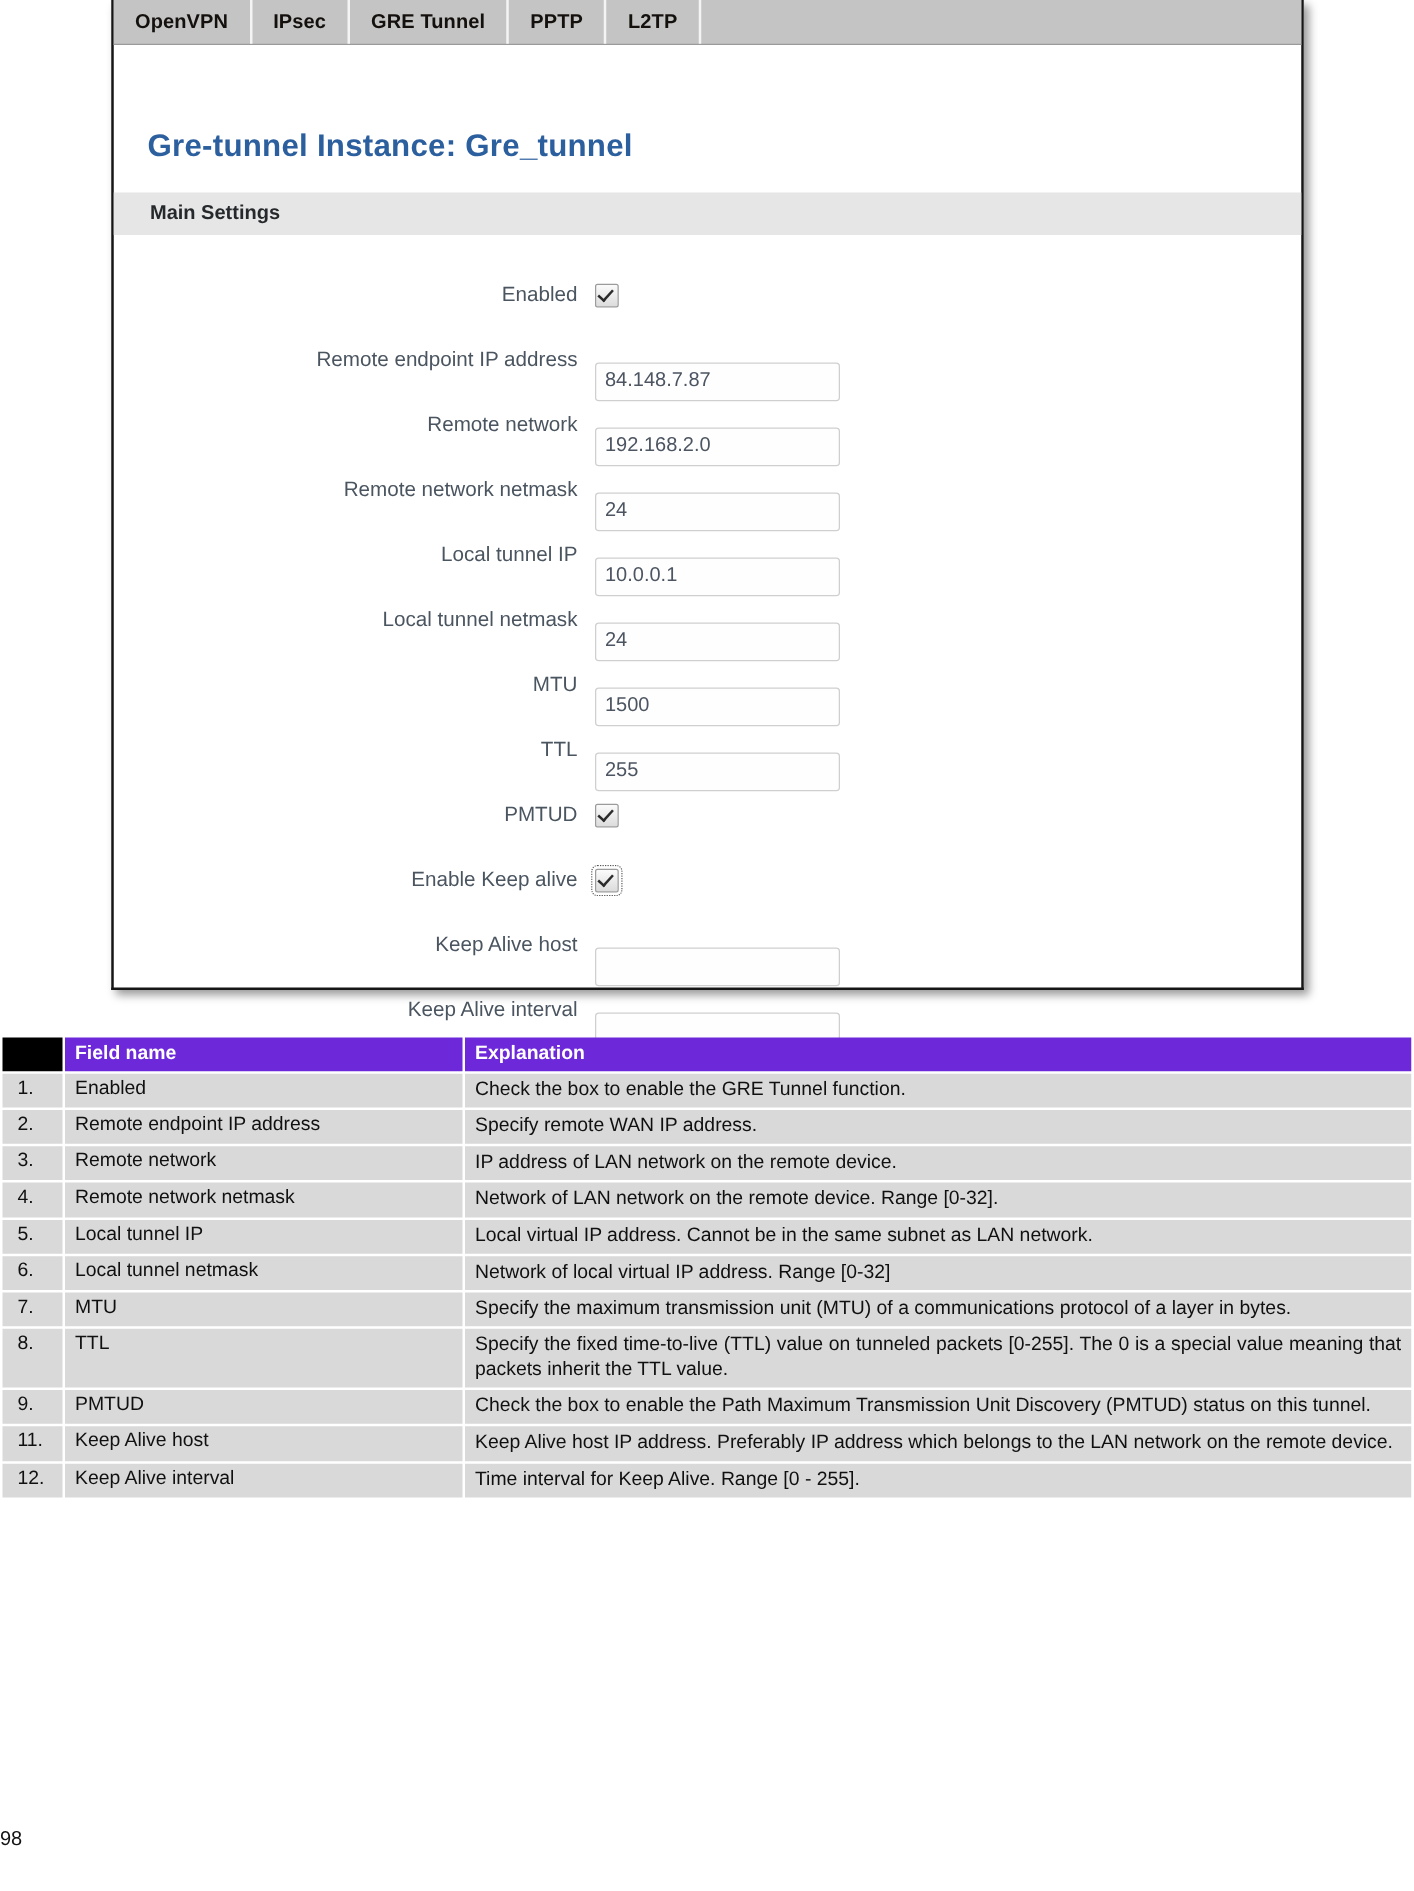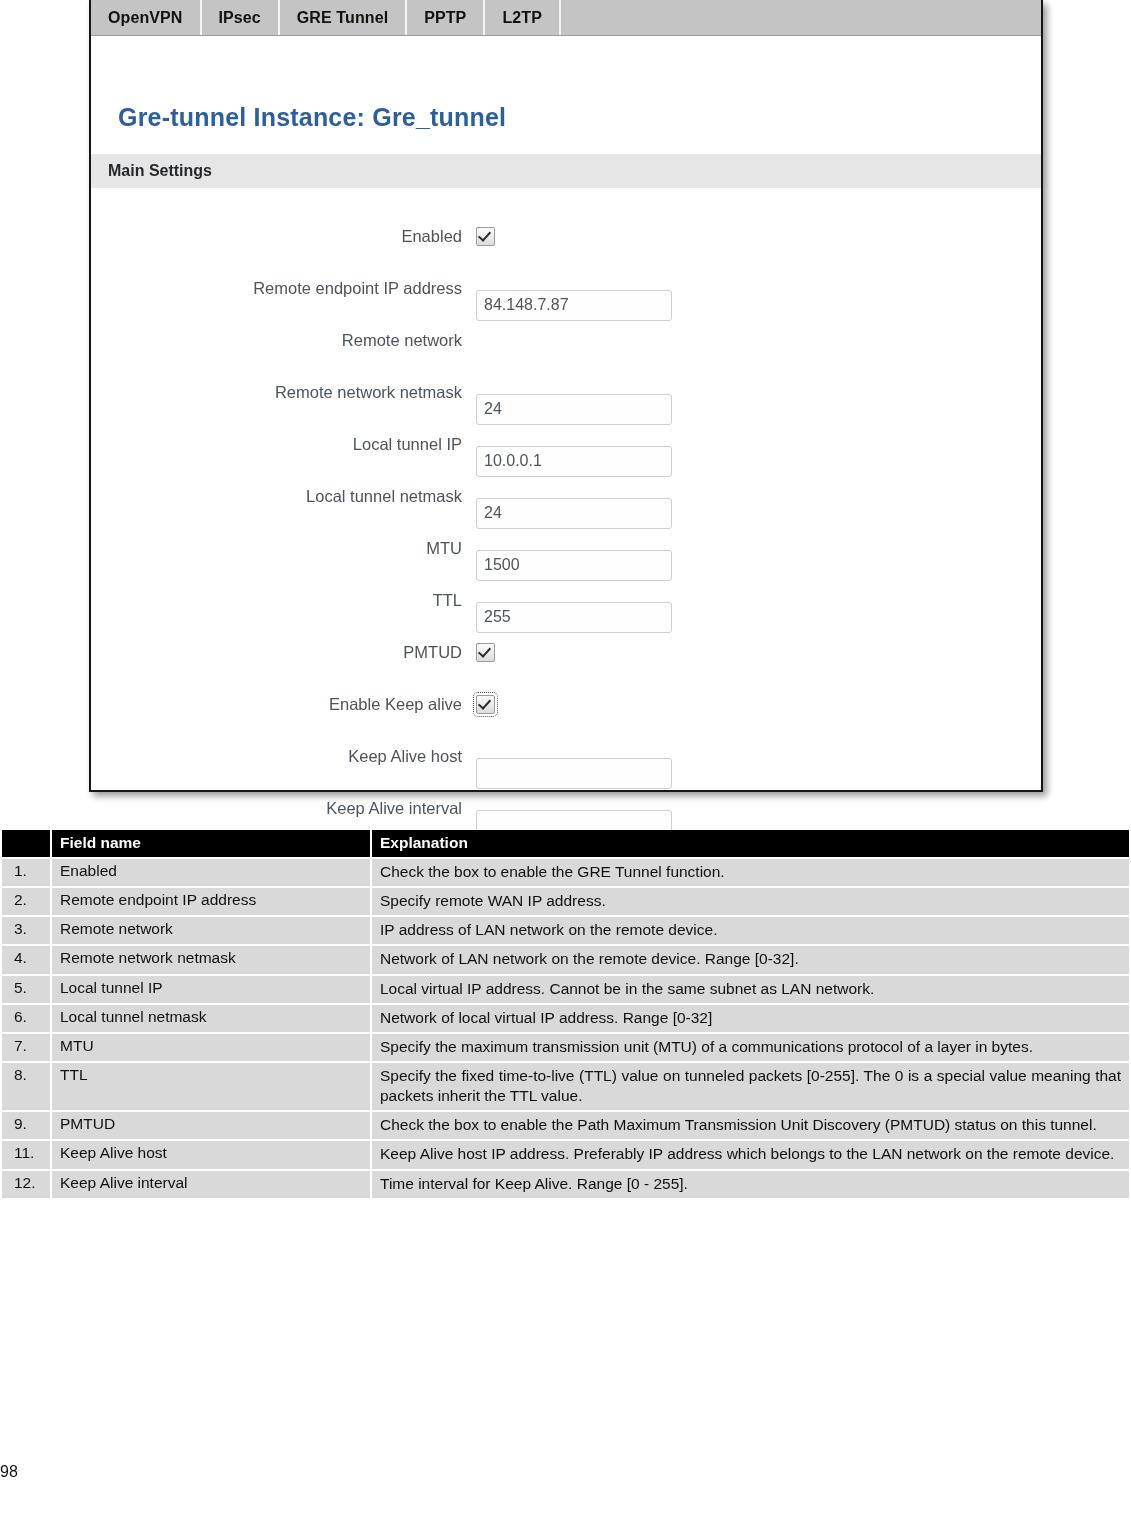--- a/index.html
+++ b/index.html
@@ -63,21 +63,21 @@
     letter-spacing: 0.2px;
     margin-top: 40px;
   }
 
   .section-bar {
     margin-top: 22px;
     background: #e6e6e6;
     height: 34px;
     display: flex;
     align-items: center;
-    padding-left: 17px;
+    padding-left: 29px;
     font-size: 16px;
     font-weight: bold;
     color: #26292c;
   }
 
   .form {
     padding-top: 26px;
   }
   .frow {
     display: flex;
@@ -150,21 +150,21 @@
   }
   .tbl td, .tbl th {
     background: #d9d9d9;
     padding: 3px 8px 4px 8px;
     vertical-align: top;
     box-sizing: border-box;
     font-weight: normal;
     text-align: left;
   }
   .tbl thead th {
-    background: #000000;
+    background: #6d28d9;
     color: #ffffff;
     font-weight: bold;
     padding-top: 4px;
     padding-bottom: 5px;
   }
   .tbl .c-num {
     width: 48px;
     text-align: left;
     padding-left: 12px;
     padding-right: 4px;
@@ -233,20 +233,23 @@
 
     <div class="frow">
       <div class="flabel">Remote endpoint IP address</div>
       <div class="fctrl">
         <input class="finput" type="text" value="84.148.7.87" style="">
       </div>
     </div>
 
     <div class="frow">
       <div class="flabel">Remote network</div>
+      <div class="fctrl">
+        <input class="finput" type="text" value="192.168.2.0" style="">
+      </div>
     </div>
 
     <div class="frow">
       <div class="flabel">Remote network netmask</div>
       <div class="fctrl">
         <input class="finput" type="text" value="24" style="">
       </div>
     </div>
 
     <div class="frow">

